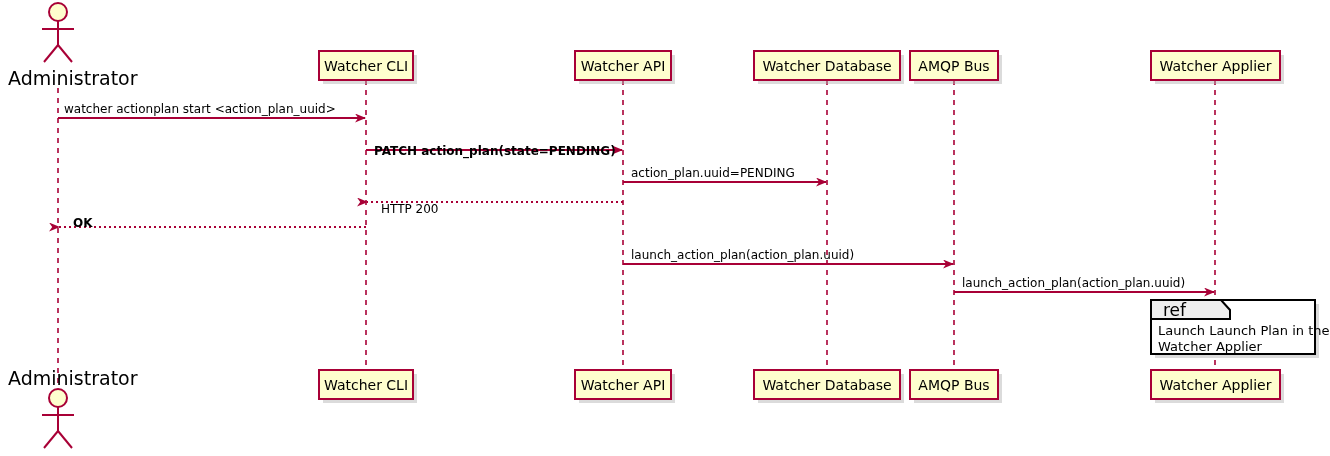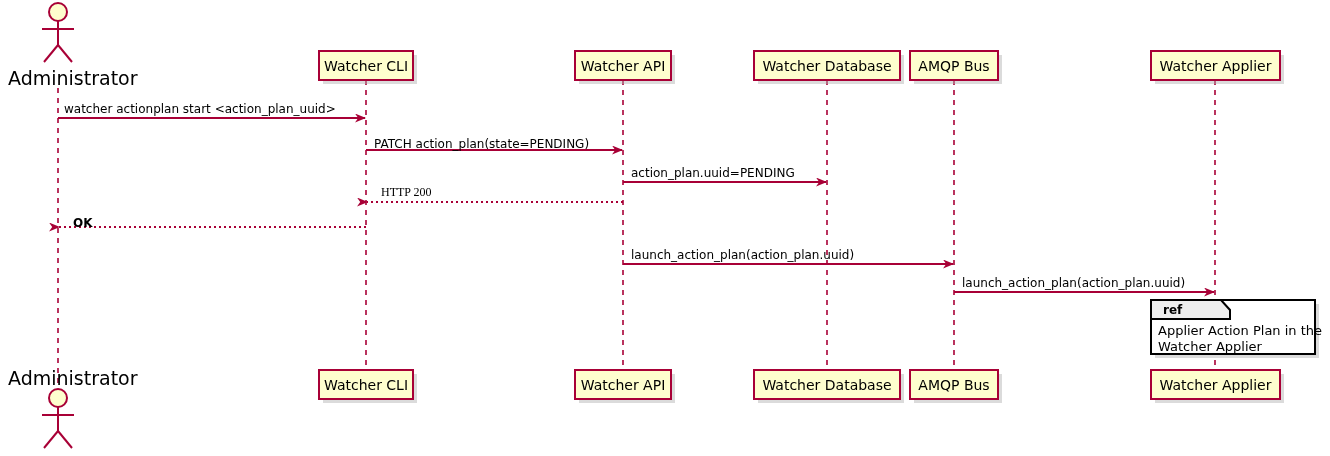--- a/index.html
+++ b/index.html
@@ -41,23 +41,23 @@
   }
   .pu-actor-label {
     font-size: 19px;
     line-height: 14px;
   }
   .pu-msg-label {
     font-size: 12px;
     line-height: 13px;
   }
   .pu-ref-title {
-    font-size: 12px;
+    font-size: 17px;
     line-height: 13px;
-    font-weight: bold;
+    font-weight: normal;
   }
   .pu-ref-text {
     font-size: 13px;
     line-height: 16px;
   }
 </style>
 </head>
 <body>
 
 <div id="diagram">
@@ -142,24 +142,24 @@
       <div class="pu-box-label" style="left: 575px; top: 378px; width: 96px; text-align: center;">Watcher API</div>
       <div class="pu-box-label" style="left: 754px; top: 59px; width: 146px; text-align: center;">Watcher Database</div>
       <div class="pu-box-label" style="left: 754px; top: 378px; width: 146px; text-align: center;">Watcher Database</div>
       <div class="pu-box-label" style="left: 910px; top: 59px; width: 88px; text-align: center;">AMQP Bus</div>
       <div class="pu-box-label" style="left: 910px; top: 378px; width: 88px; text-align: center;">AMQP Bus</div>
       <div class="pu-box-label" style="left: 1151px; top: 59px; width: 129px; text-align: center;">Watcher Applier</div>
       <div class="pu-box-label" style="left: 1151px; top: 378px; width: 129px; text-align: center;">Watcher Applier</div>
       <div class="pu-actor-label" style="left: 8px; top: 71px;">Administrator</div>
       <div class="pu-actor-label" style="left: 8px; top: 371px;">Administrator</div>
       <div class="pu-msg-label" style="left: 64px; top: 103px;">watcher actionplan start &lt;action_plan_uuid&gt;</div>
-      <div class="pu-msg-label" style="left: 374px; top: 138px;">PATCH action_plan(state=PENDING)</div>
+      <div class="pu-msg-label" style="left: 374px; top: 145px; font-weight: bold;">PATCH action_plan(state=PENDING)</div>
       <div class="pu-msg-label" style="left: 631px; top: 167px;">action_plan.uuid=PENDING</div>
-      <div class="pu-msg-label" style="left: 381px; top: 186px; font-family: Liberation Serif, serif;">HTTP 200</div>
+      <div class="pu-msg-label" style="left: 381px; top: 203px;">HTTP 200</div>
       <div class="pu-msg-label" style="left: 73px; top: 217px; font-weight: bold;">OK</div>
       <div class="pu-msg-label" style="left: 631px; top: 249px;">launch_action_plan(action_plan.uuid)</div>
       <div class="pu-msg-label" style="left: 962px; top: 277px;">launch_action_plan(action_plan.uuid)</div>
       <div class="pu-ref-title" style="left: 1163px; top: 304px;">ref</div>
-      <div class="pu-ref-text" style="left: 1158px; top: 323px;">Applier Action Plan in the</div>
+      <div class="pu-ref-text" style="left: 1158px; top: 323px;">Launch Launch Plan in the</div>
       <div class="pu-ref-text" style="left: 1158px; top: 339px;">Watcher Applier</div>
     </div>
 
 </div>
 
 </body></html>

